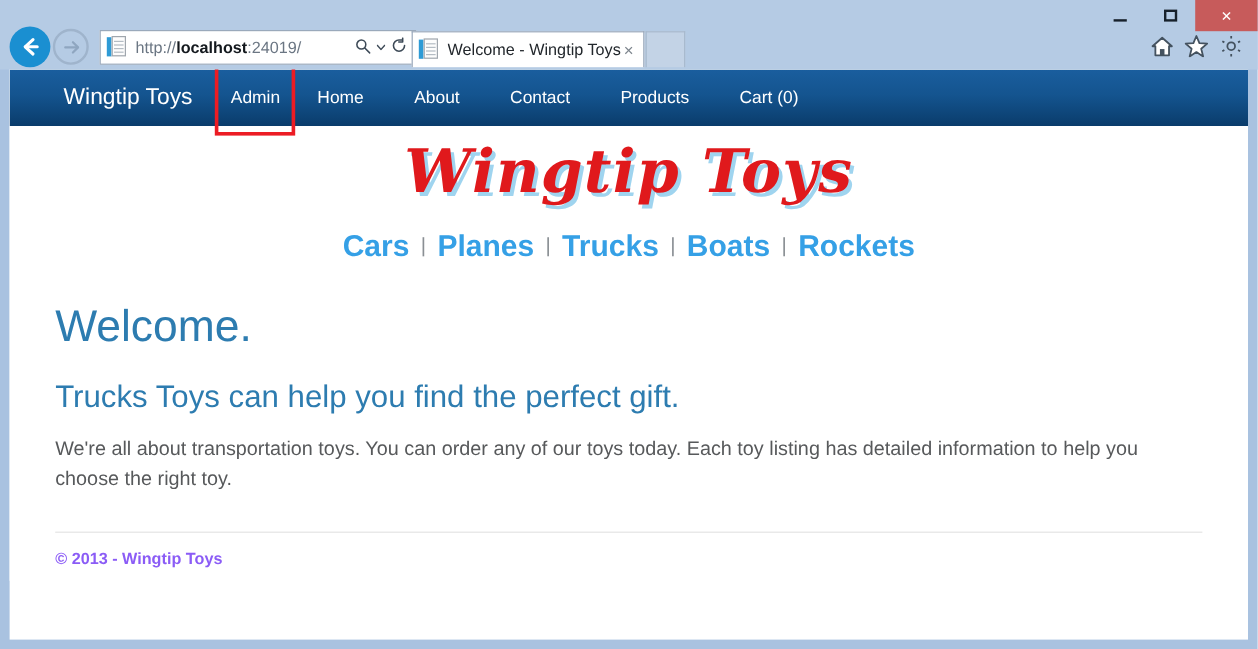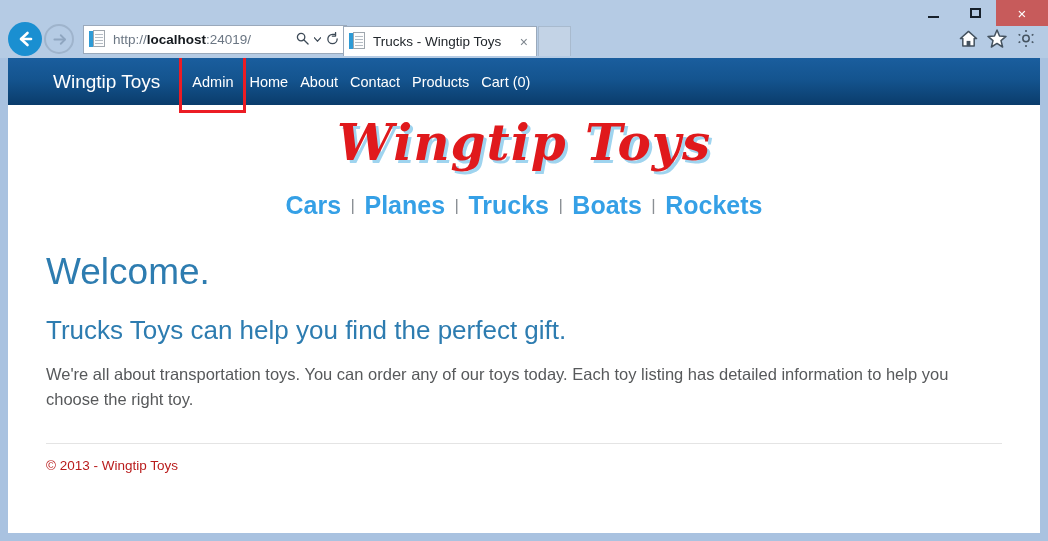--- a/index.html
+++ b/index.html
@@ -250,21 +250,21 @@
   }
   .brand {
     color: #ffffff;
     font-size: 19px;
     margin-right: 22px;
     white-space: nowrap;
   }
   .nav-link {
     color: #ffffff;
     font-size: 14.5px;
-    padding: 4px 6px;
+    padding: 4px 21px;
     white-space: nowrap;
     text-decoration: none;
   }
   .nav-link.boxed {
     outline: 3px solid #ec1c24;
     outline-offset: 0px;
     padding: 20px 10px;
   }
   .nav-right {
     position: absolute;
@@ -338,23 +338,24 @@
     margin: 16px 0 0 0;
     max-width: 950px;
   }
 
   hr.divider {
     border: none;
     border-top: 1px solid #e4e4e4;
     margin: 30px 0 0 0;
   }
   .footer {
-    color: #b91c1c;
+    color: #8b5cf6;
     font-size: 13.5px;
     margin-top: 14px;
+    font-weight: bold;
   }
 </style>
 </head>
 <body>
 
 <div class="window">
   <div class="frame-inner"></div>
 
   <div class="caption-bar">
 
@@ -420,21 +421,21 @@
 
     <div class="tab">
       <span class="page-icon">
         <span class="bar"></span>
         <span class="sheet"></span>
         <span class="line" style="top:4px;"></span>
         <span class="line" style="top:7px;"></span>
         <span class="line" style="top:10px;"></span>
         <span class="line" style="top:13px;"></span>
       </span>
-      <span class="tab-title">Trucks - Wingtip Toys</span>
+      <span class="tab-title">Welcome - Wingtip Toys</span>
       <span class="tab-close">×</span>
     </div>
 
     <div class="tool-icons">
       <span class="tool-icon">
         <svg width="19" height="18" viewBox="0 0 20 19">
           <path d="M10 1.5 L1.5 9 L4 9 L4 17 L16 17 L16 9 L18.5 9 Z" fill="#ffffff" stroke="#44525f" stroke-width="1.6" stroke-linejoin="round"></path>
           <rect x="8" y="11.5" width="4" height="5.5" fill="#44525f"></rect>
         </svg>
       </span>

